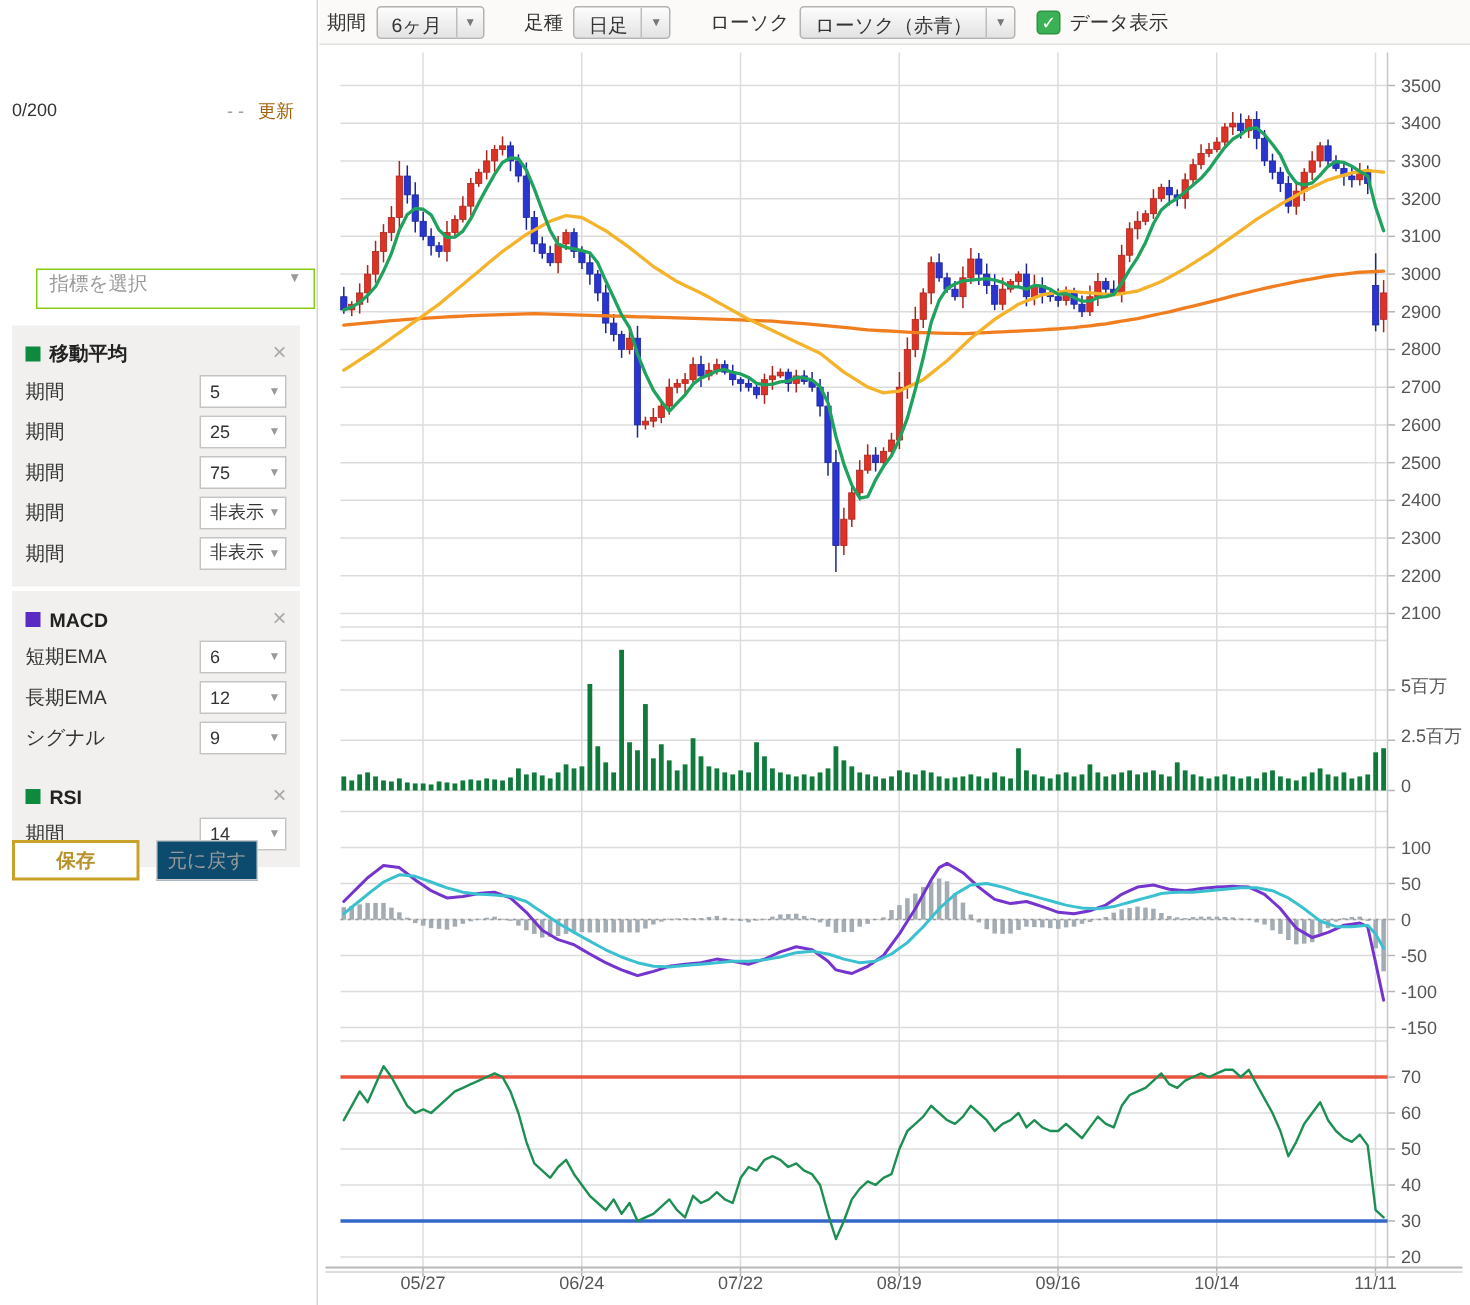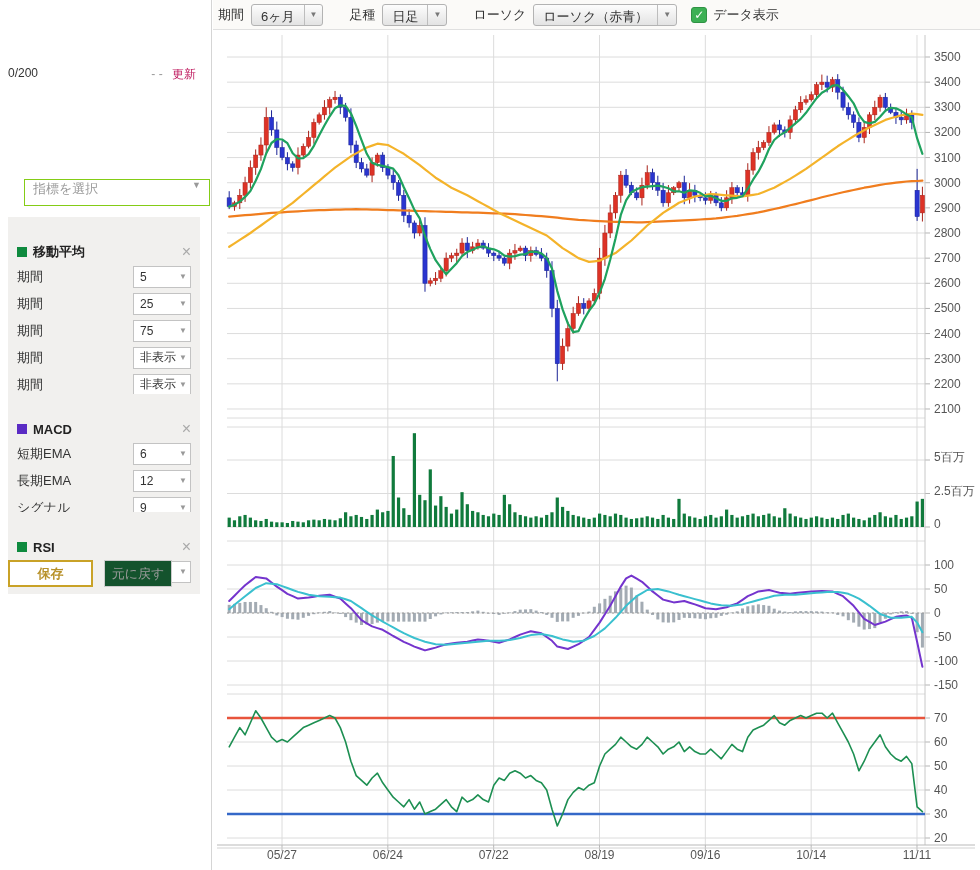--- a/index.html
+++ b/index.html
@@ -7,41 +7,41 @@
   #app { position:relative; width:980px; height:870px; background:#fff; }
 
   
   #sidebar { position:absolute; left:0; top:0; width:212px; height:870px; background:#fff; border-right:1px solid #d5d5d5; }
   #memo-box { position:absolute; left:8px; top:4px; width:184px; height:57px; border:1px solid #a9a9a9; font-size:13px; color:#444; padding:4px 6px; resize:none; font-family:inherit; background:#fff; }
   #memo-box::placeholder { color:#999; }
   #memo-counter-row { position:absolute; left:8px; top:66px; width:188px; font-size:12px; color:#333; }
   #memo-counter { float:left; }
   #memo-update { float:right; }
   #memo-update .dashes { color:#999; margin-right:6px; }
-  #memo-update .upd { color:#be185d; cursor:pointer; }
+  #memo-update .upd { color:#a16207; cursor:pointer; }
 
   #tabs { position:absolute; left:0; top:138px; width:194px; height:33px; display:flex; }
   .tab { flex:1; display:flex; align-items:center; justify-content:center; font-size:13px; cursor:pointer; }
   .tab.active { background:#fff; border-top:3px solid #c9b271; color:#3d3317; font-weight:bold; }
   .tab.inactive { background:#f9f4e4; color:#3a62b8; border-top:3px solid #f9f4e4; }
 
   #indicator-select { position:absolute; left:24px; top:179px; width:186px; height:27px; border:1px solid #84cc16; background:#fff; font-size:13px; color:#999; display:flex; align-items:flex-start; padding:0 8px; cursor:pointer; }
   #indicator-select .arrow { margin-left:auto; color:#999; font-size:9px; }
 
-  .panel { position:absolute; left:8px; width:192px; background:#f1f0ee; padding:24px 9px 9px 9px;text-align:right; }
+  .panel { position:absolute; left:8px; width:192px; background:#f1f0ee; padding:8px 9px 9px 9px;text-align:right; }
   .panel-title { display:flex; align-items:center; height:22px; font-size:13px; font-weight:bold; color:#222; }
   .swatch { width:10px; height:10px; margin-right:6px; display:inline-block; }
   .panel-close { margin-left:auto; color:#a9a9a9; font-size:16px; line-height:16px; cursor:pointer; font-weight:normal; }
   .prow { display:flex; align-items:center; height:27px; font-size:13px; color:#333; }
   .psel { margin-left:auto; width:58px; height:22px; background:#fff; border:1px solid #c3c3c3; display:flex; align-items:center; font-size:12px; color:#333; padding:0 3px 0 6px; cursor:pointer; }
   .psel .arrow { margin-left:auto; color:#999; font-size:8px; }
 
   #btn-row { position:absolute; left:8px; top:560px; width:192px; display:flex;align-items:flex-end; }
   #save-btn { width:85px; height:27px; background:#fff; border:2px solid #c9a227; color:#b8922a; font-weight:bold; font-size:13px; cursor:pointer; font-family:inherit; }
-  #reset-btn { width:68px; height:27px; margin-left:11px; background:#14532d; border:1px solid #cccccc; color:#9a9a9a; font-size:13px; cursor:pointer; font-family:Liberation Sans, sans-serif; }
+  #reset-btn { width:68px; height:27px; margin-left:11px; background:#0c4a6e; border:1px solid #cccccc; color:#9a9a9a; font-size:13px; cursor:pointer; font-family:Liberation Sans, sans-serif; }
 
   
   #toolbar { position:absolute; left:213px; top:0; width:767px; height:30px; background:#fbfaf8; border-bottom:1px solid #e0e0e0; display:flex; align-items:center; font-size:13px; color:#333; padding-left:5px; }
   .tb-label { margin-right:7px; }
   .tb-gap { width:26px; }
   .tb-btn { display:inline-flex; align-items:stretch; border:1px solid #b3b3b3; border-radius:3px; background:linear-gradient(#fdfdfd,#e3e3e3); height:22px; cursor:pointer; overflow:hidden; }
   .tb-btn .lbl { display:flex; align-items:center; padding:12px 9px; font-size:13px; color:#333; }
   .tb-btn .arr { display:flex; align-items:center; padding:0 5px; border-left:1px solid #bdbdbd; color:#777; font-size:8px; }
   #data-display-wrap { display:flex; align-items:center; margin-left:14px; cursor:pointer; }
   #data-display-checkbox { width:16px; height:16px; border-radius:3px; background:#3cb054; border:1px solid #2f9244; color:#fff; font-size:12px; line-height:15px; text-align:center; font-weight:bold; margin-right:6px; }

